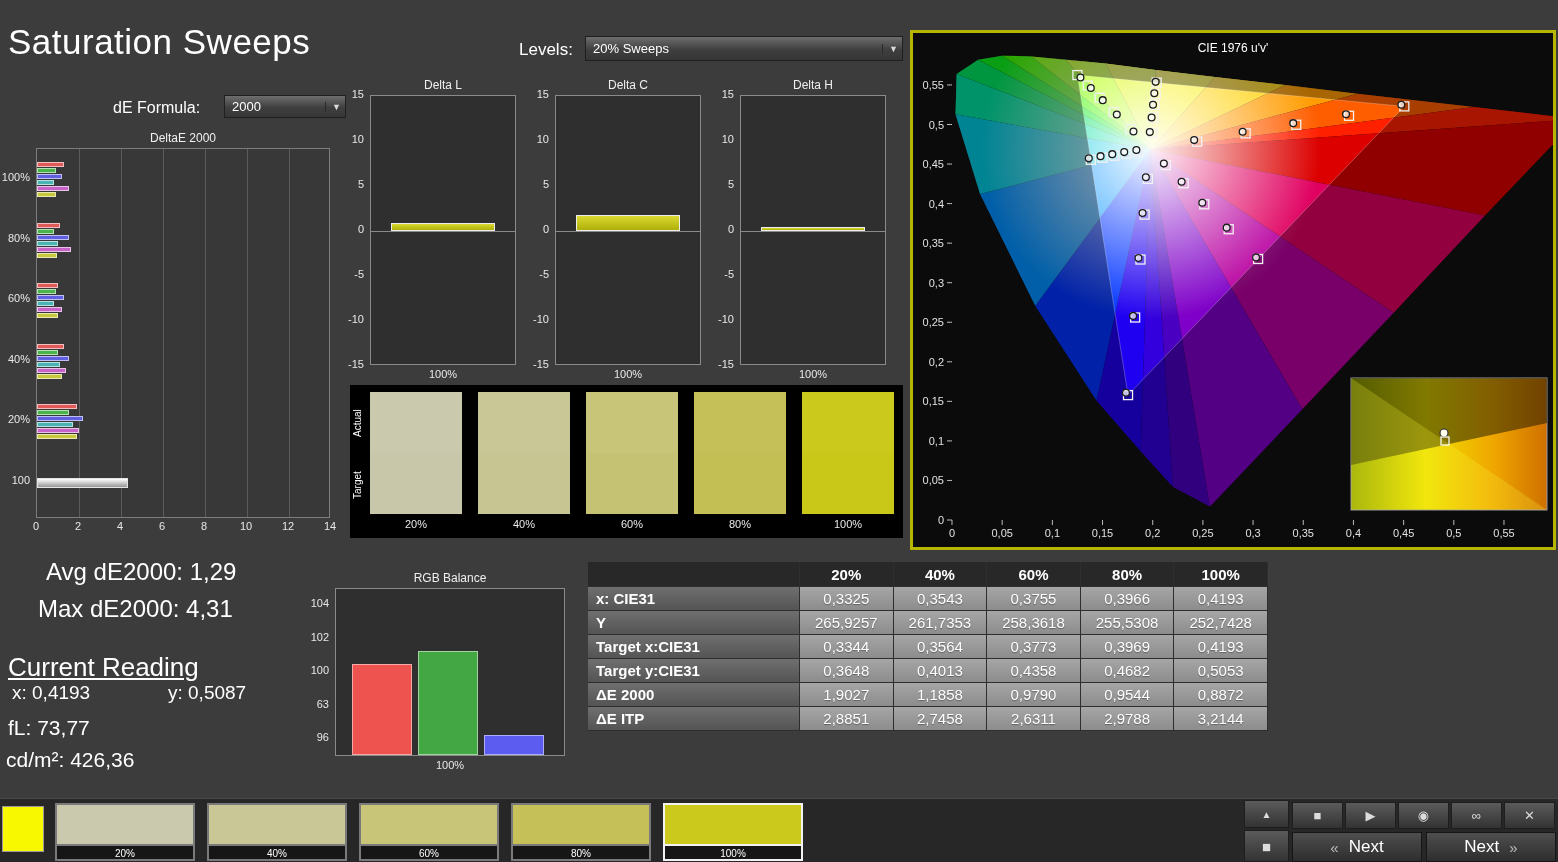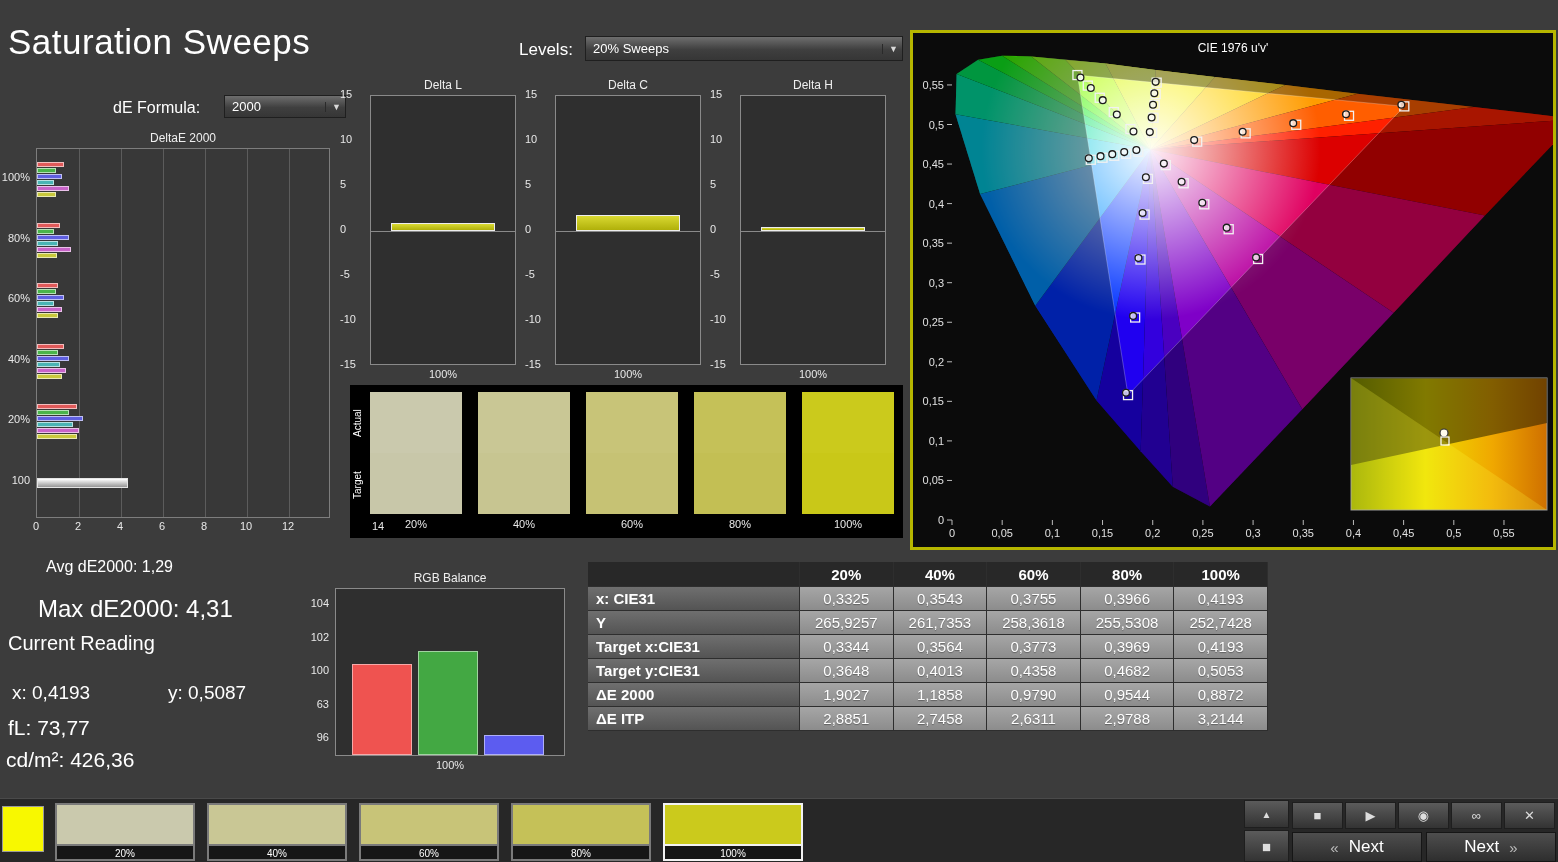--- a/index.html
+++ b/index.html
@@ -22,35 +22,35 @@
   .de-bar{position:absolute;left:0;height:5px;border:1px solid rgba(255,255,255,.6);box-sizing:border-box;}
   .de-bar-white{position:absolute;left:0;height:10px;background:linear-gradient(#ffffff,#969696);
     border:1px solid #e4e4e4;box-sizing:border-box;}
   .de-ylabel{left:0;width:30px;text-align:right;}
   .de-xlabel{top:520px;width:20px;text-align:center;}
   .small-chart{position:absolute;top:95px;width:146px;height:270px;background:#2f2f2f;
     border:1px solid #8a8a8a;box-sizing:border-box;}
   .zero-line{position:absolute;left:0;right:0;top:135px;height:1px;background:#8a8a8a;}
   .small-bar{position:absolute;left:20px;width:104px;background:linear-gradient(#d9d932,#b0b00a);
     border:1px solid #ededed;box-sizing:border-box;}
-  .small-ylabel{width:24px;text-align:left;}
+  .small-ylabel{width:24px;text-align:right;}
   #swatch-panel{position:absolute;left:350px;top:385px;width:553px;height:153px;background:#000;}
   .vert-label{position:absolute;left:2px;width:14px;height:60px;color:#fff;font-size:10px;
     writing-mode:vertical-rl;transform:rotate(180deg);text-align:center;}
   .swatch{position:absolute;top:7px;width:92px;height:122px;display:flex;flex-direction:column;}
   .swatch .half{flex:1;}
   .swatch-label{top:133px;width:92px;text-align:center;}
   .cie-panel{position:absolute;left:910px;top:30px;width:640px;height:514px;background:#0b0b0b;
     border:3px solid #b6b600;}
   #cie-svg{position:absolute;left:0;top:0;}
   .cie-title{position:absolute;left:0;top:8px;width:640px;text-align:center;color:#fff;font-size:12px;}
   .reading{position:absolute;color:#ffffff;}
-  .avg{left:46px;top:558px;font-size:16px;}
+  .avg{left:46px;top:558px;font-size:24px;}
   .max{left:38px;top:595px;font-size:24px;}
-  .current{left:8px;top:632px;font-size:20px;}
+  .current{left:8px;top:652px;font-size:26px;text-decoration:underline;}
   .reading-x{left:12px;top:682px;font-size:19px;}
   .reading-y{left:168px;top:682px;font-size:19px;}
   .reading-fl{left:8px;top:716px;font-size:21px;}
   .reading-cd{left:6px;top:748px;font-size:21px;}
   #rgb-chart{position:absolute;left:335px;top:588px;width:230px;height:168px;background:#2f2f2f;
     border:1px solid #8a8a8a;box-sizing:border-box;}
   .rgb-bar{position:absolute;bottom:0;width:60px;border:1px solid rgba(255,255,255,.5);box-sizing:border-box;}
   .rgb-ylabel{width:28px;text-align:right;}
   #results-table{position:absolute;left:588px;top:562px;width:680px;display:flex;flex-direction:column;font-size:15px;}
   .trow{display:flex;height:24px;}
@@ -437,21 +437,21 @@
     <div class="lbl de-ylabel" style="top: 352.5px;">40%</div>
     <div class="lbl de-ylabel" style="top: 413px;">20%</div>
     <div class="lbl de-ylabel" style="top: 473.5px;">100</div>
     <div class="lbl de-xlabel" style="left: 26px;">0</div>
     <div class="lbl de-xlabel" style="left: 68px;">2</div>
     <div class="lbl de-xlabel" style="left: 110px;">4</div>
     <div class="lbl de-xlabel" style="left: 152px;">6</div>
     <div class="lbl de-xlabel" style="left: 194px;">8</div>
     <div class="lbl de-xlabel" style="left: 236px;">10</div>
     <div class="lbl de-xlabel" style="left: 278px;">12</div>
-    <div class="lbl de-xlabel" style="left: 320px; margin-left: 48px;">14</div>
+    <div class="lbl de-xlabel" style="left: 320px;">14</div>
     <div class="small-chart" style="left: 370px;">
       <div class="zero-line"></div>
       <div class="small-bar" style="top: 126.9px; height: 8.1px;"></div>
     </div>
     <div class="lbl small-ylabel" style="left: 340px; top: 88px;">15</div>
     <div class="lbl small-ylabel" style="left: 340px; top: 133px;">10</div>
     <div class="lbl small-ylabel" style="left: 340px; top: 178px;">5</div>
     <div class="lbl small-ylabel" style="left: 340px; top: 223px;">0</div>
     <div class="lbl small-ylabel" style="left: 340px; top: 268px;">-5</div>
     <div class="lbl small-ylabel" style="left: 340px; top: 313px;">-10</div>

